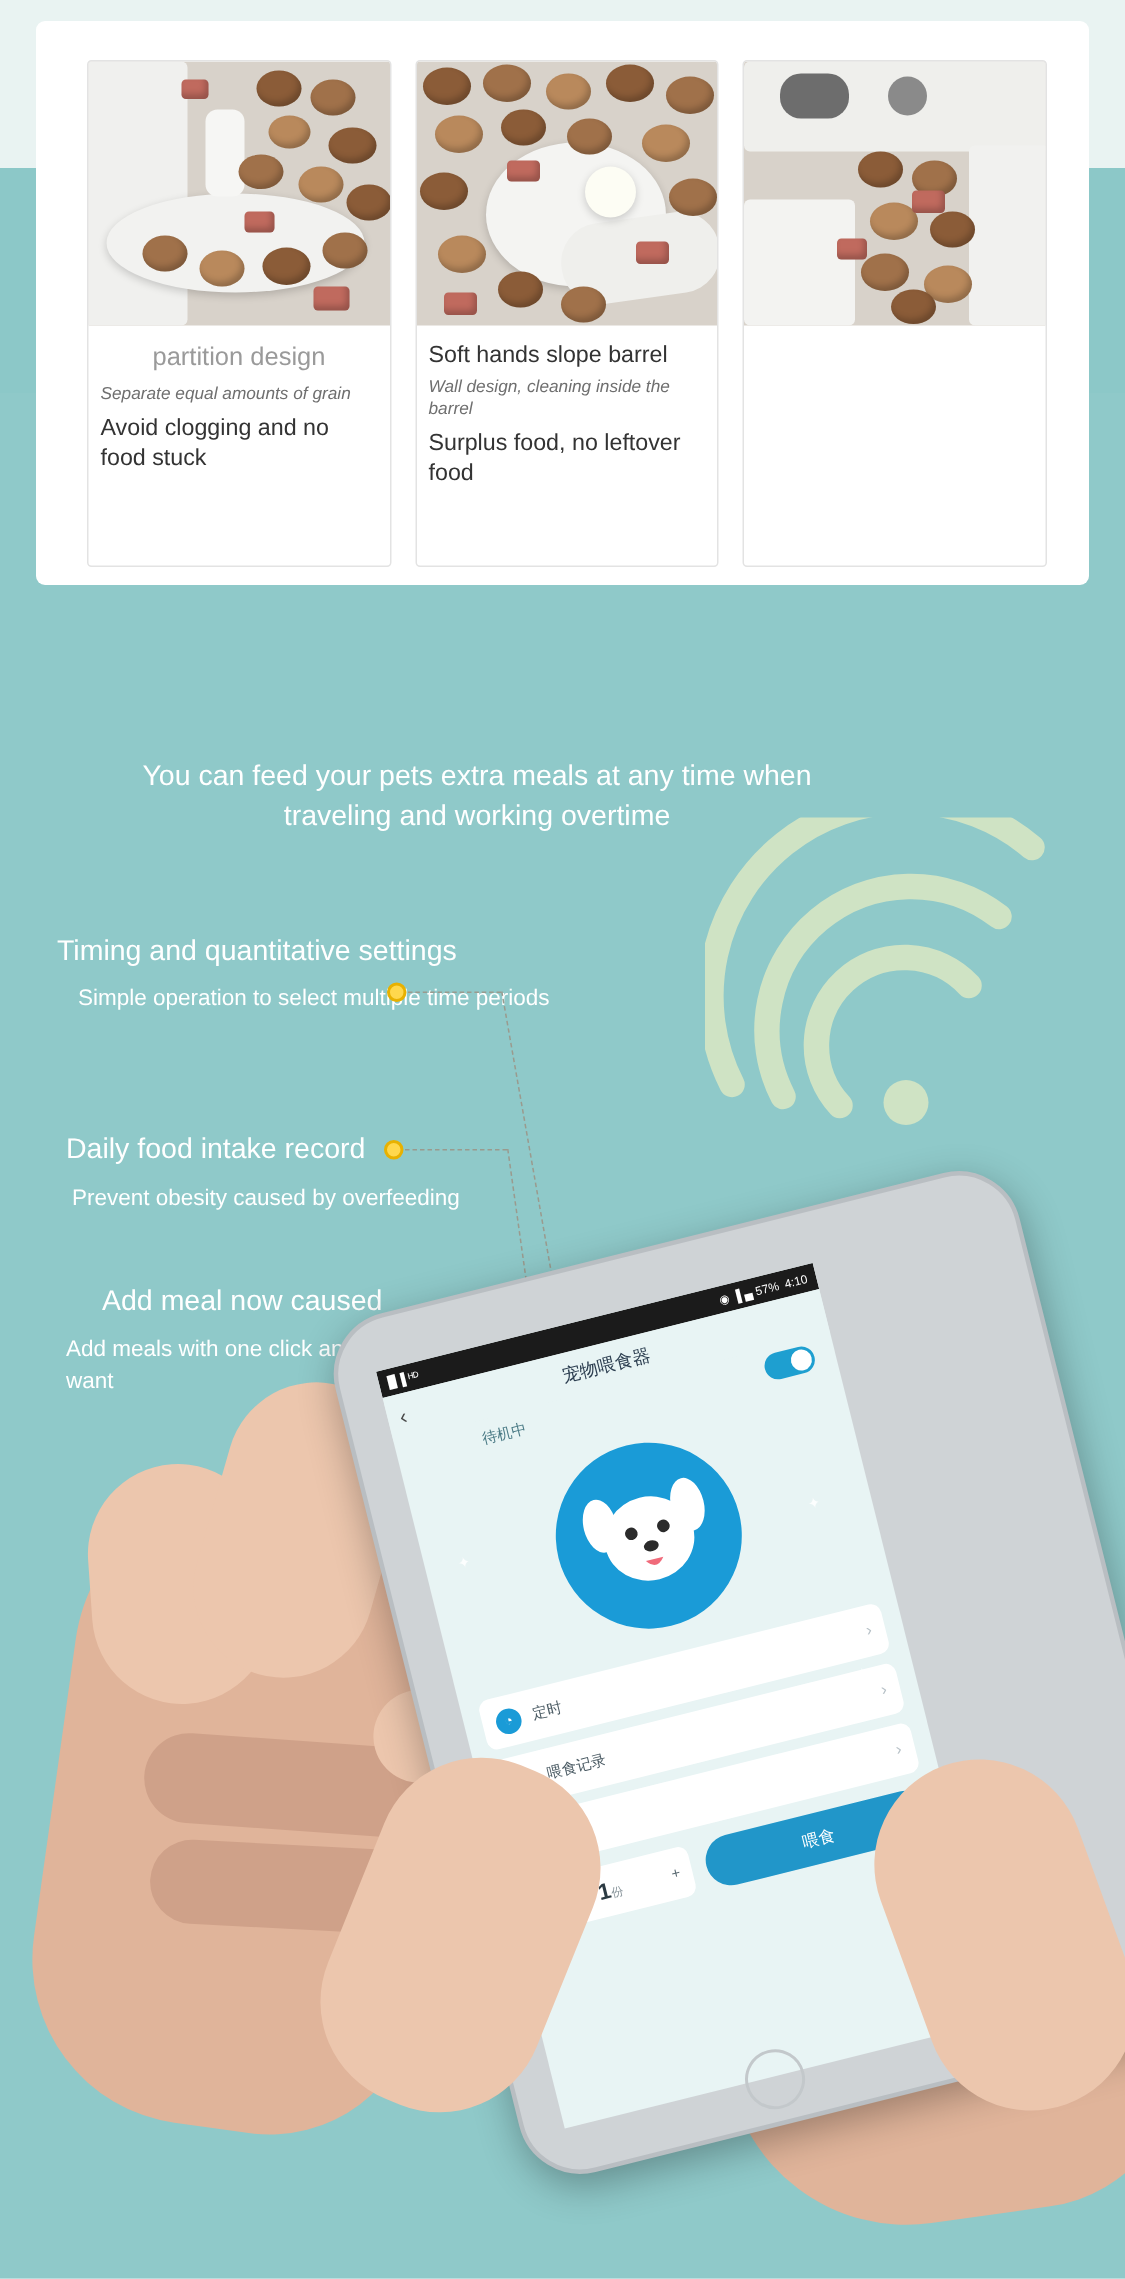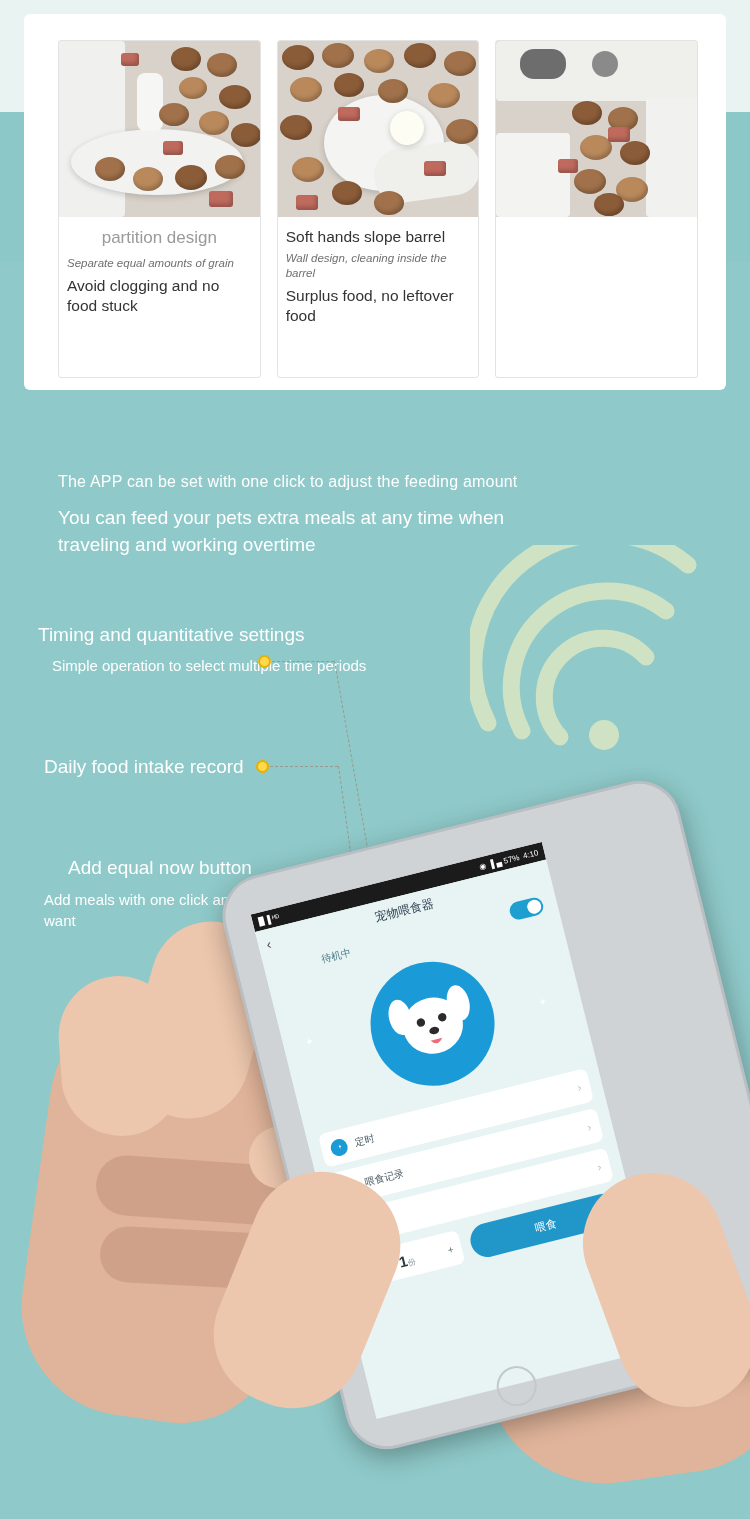--- a/index.html
+++ b/index.html
@@ -117,20 +117,21 @@
     color: #ffffff;
     letter-spacing: .2px;
   }
   .copy-2 {
     position: absolute;
     left: 58px; top: 505px;
     width: 520px;
     font-size: 19px;
     color: #ffffff;
     line-height: 1.4;
+    text-align: center;
   }
 
   
   .wifi {
     position: absolute;
     left: 470px; top: 545px;
     width: 230px; height: 210px;
   }
 
   
@@ -382,39 +383,39 @@
           <div class="kib light" style="left:120px;top:136px;width:32px;height:25px;"></div>
           <div class="kib dark" style="left:98px;top:152px;width:30px;height:23px;"></div>
           <div class="kib red" style="left:112px;top:86px;width:22px;height:15px;"></div>
           <div class="kib red" style="left:62px;top:118px;width:20px;height:14px;"></div>
         </div>
       </div>
 
     </div>
   </div>
 
-  <div class="copy-1">The APP can be set with one click to adjust the feeding amount</div>
   <div class="copy-2">You can feed your pets extra meals at any time when traveling and working overtime</div>
 
   <svg class="wifi" viewBox="0 0 230 210">
     <path d="M18 178 A130 130 0 0 1 218 20" stroke="#cfe3c4" stroke-width="17" fill="none" stroke-linecap="round"></path>
     <path d="M52 186 A96 96 0 0 1 196 66" stroke="#cfe3c4" stroke-width="17" fill="none" stroke-linecap="round"></path>
     <path d="M90 192 A58 58 0 0 1 176 112" stroke="#cfe3c4" stroke-width="17" fill="none" stroke-linecap="round"></path>
     <circle cx="134" cy="190" r="15" fill="#cfe3c4"></circle>
   </svg>
 
   <div class="anno a1">
     <div class="h">Timing and quantitative settings</div>
     <div class="p">Simple operation to select multiple time periods</div>
   </div>
   <div class="anno a2">
     <div class="h">Daily food intake record</div>
+    <div class="p">Prevent obesity caused by overfeeding</div>
   </div>
   <div class="anno a3">
-    <div class="h">Add equal now button</div>
+    <div class="h">Add meal now caused</div>
     <div class="p">Add meals with one click and define the amount of food you want</div>
   </div>
 
   <div class="dot" style="left:258px;top:655px;"></div>
   <div class="leader" style="left:272px;top:661px;width:62px;"></div>
   <div class="leader-v" style="left:334px;top:661px;height:436px;transform:rotate(-10deg);transform-origin:top;"></div>
 
   <div class="dot" style="left:256px;top:760px;"></div>
   <div class="leader" style="left:270px;top:766px;width:68px;"></div>
   <div class="leader-v" style="left:338px;top:766px;height:380px;transform:rotate(-8deg);transform-origin:top;"></div>

